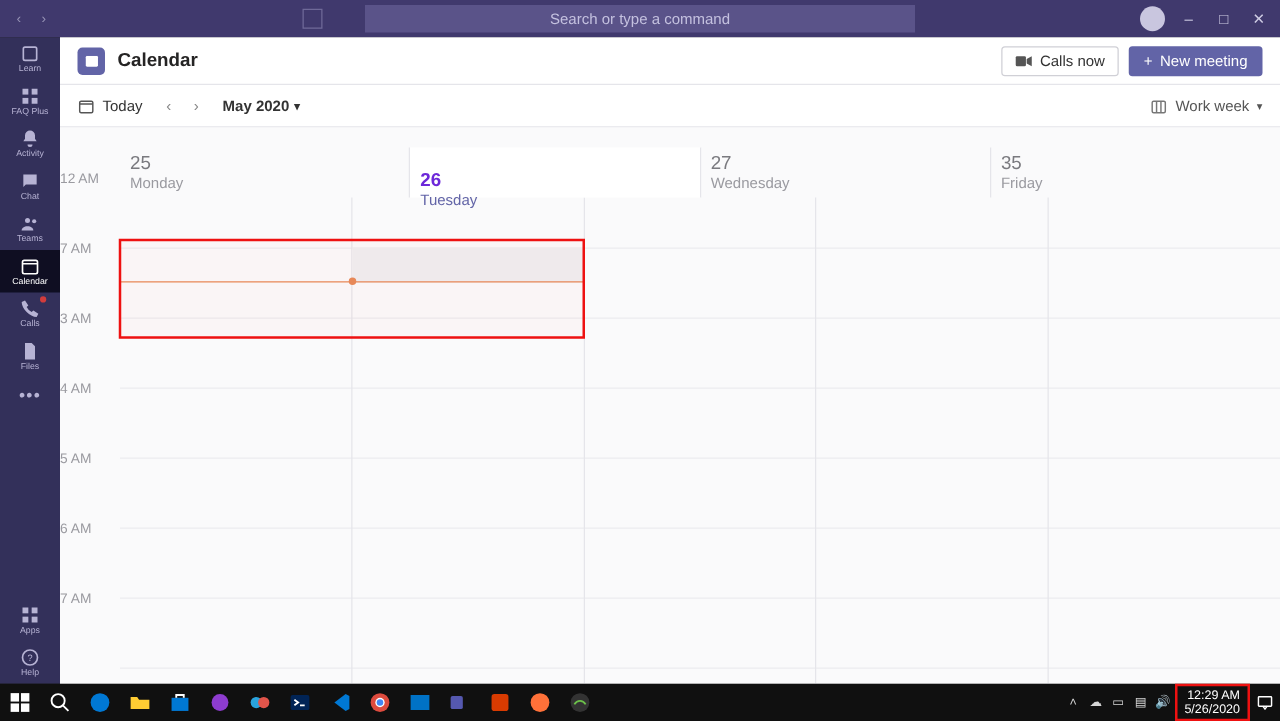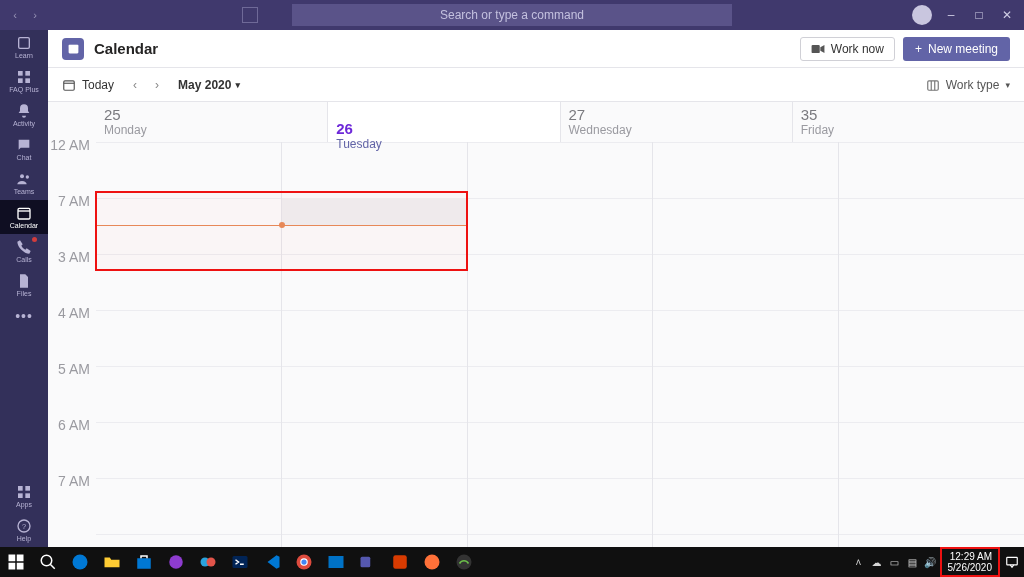--- a/index.html
+++ b/index.html
@@ -37,32 +37,32 @@
 
   .toolbar-row { height: 34px; background: #fff; border-bottom: 1px solid #e5e5ea; display: flex; align-items: center; padding: 0 14px; font-size: 12px; color: #333; }
   .today-btn { display: flex; align-items: center; gap: 6px; cursor: pointer; }
   .navarrow { width: 18px; text-align: center; font-size: 12px; color: #888; cursor: pointer; margin: 0 2px; }
   .month-label { font-weight: 700; margin-left: 10px; display: flex; align-items: center; gap: 4px; cursor: pointer; }
   .toolbar-row .grow { flex: 1; }
   .viewpicker { display: flex; align-items: center; gap: 6px; cursor: pointer; color: #555; }
 
   
   .calwrap { flex: 1; display: flex; background: #fafafb; position: relative; overflow: hidden; }
-  .dayheaders { position: absolute; top: 0; left: 48px; right: 0; height: 40px; display: flex; background: #fafafb; z-index: 5; }
+  .dayheaders { position: absolute; top: 16px; left: 48px; right: 0; height: 40px; display: flex; background: #fafafb; z-index: 5; }
   .daycol-h { flex: 1; border-right: 1px solid #e5e5ea; padding: 4px 8px; }
   .daycol-h:last-child { border-right: none; }
   .daycol-h.today { background: #fff; }
   .daycol-h.today .dnum { color: #6d28d9; font-weight: 700; margin-top: 14px; }
   .daynum-row { display: flex; align-items: baseline; gap: 4px; }
   .dnum { font-size: 15px; color: #7a7a7f; }
   .dname { font-size: 12px; color: #9a9aa0; }
 
   .gridarea { position: absolute; top: 40px; left: 0; right: 0; bottom: 0; display: flex; }
   .timecol { width: 48px; flex: 0 0 48px; }
-  .hourlabel { height: 56px; text-align: right; padding-right: 6px; font-size: 14px; color: #9a9aa0; position: relative; top: -5px; }
+  .hourlabel { height: 56px; padding-right: 6px; font-size: 11px; color: #9a9aa0; position: relative; top: -5px; }
   .gridcols { flex: 1; display: flex; position: relative; }
   .daycol { flex: 1; border-right: 1px solid #e5e5ea; position: relative; }
   .daycol:last-child { border-right: none; }
   .hourline { position: absolute; left: 0; right: 0; height: 1px; background: #ececf0; }
 
   .highlight-box { position: absolute; border: 2px solid #e11; background: rgba(255,0,0,0.02); z-index: 20; pointer-events: none; }
   .nowline { position: absolute; left: 0; height: 0; border-top: 1px solid #e78b5a; z-index: 15; }
   .nowdot { position: absolute; width: 6px; height: 6px; border-radius: 50%; background: #e78b5a; z-index: 16; transform: translate(-50%, -50%); }
   .shade { position: absolute; background: #efeff1; z-index: 1; }
 
@@ -183,21 +183,21 @@
           <rect x="3" y="5" width="18" height="5" fill="#fff" opacity=".25"></rect>
         </svg>
     </div>
     <div class="page-title">Calendar</div>
     <div class="grow"></div>
     <button class="meetnow">
       <svg width="14" height="10" viewBox="0 0 24 16" fill="#555">
           <rect x="1" y="1" width="14" height="14" rx="2"></rect>
           <path d="M16 5l7-4v14l-7-4z"></path>
         </svg>
-      <span>Work now</span>
+      <span>Calls now</span>
     </button>
     <button class="newmeeting">
       <span>+</span>
       <span>New meeting</span>
     </button>
   </div>
 
   <div class="toolbar-row">
     <div class="today-btn">
       <svg width="14" height="14" viewBox="0 0 24 24" fill="none" stroke="#555" stroke-width="2">
@@ -212,21 +212,21 @@
       <span>May 2020</span>
       <span class="caret">▾</span>
     </div>
     <div class="grow"></div>
     <div class="viewpicker">
       <svg width="14" height="14" viewBox="0 0 24 24" fill="none" stroke="#777" stroke-width="2">
           <rect x="3" y="5" width="18" height="16" rx="2"></rect>
           <line x1="9" y1="5" x2="9" y2="21"></line>
           <line x1="15" y1="5" x2="15" y2="21"></line>
         </svg>
-      <span>Work type</span>
+      <span>Work week</span>
       <span class="caret">▾</span>
     </div>
   </div>
 
   <div class="calwrap">
 
     <div class="dayheaders">
       <div class="daycol-h">
         <div class="daynum-row">
             <span class="dnum">25</span>

